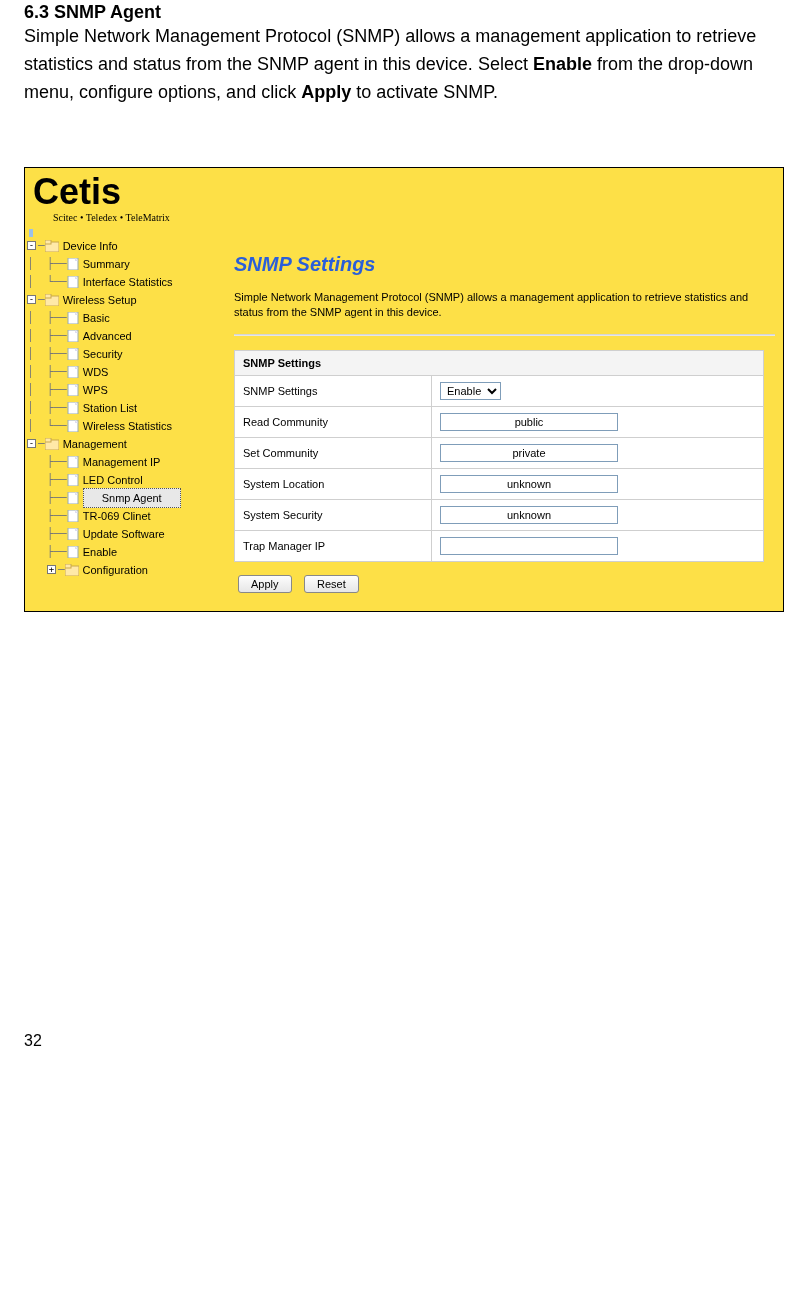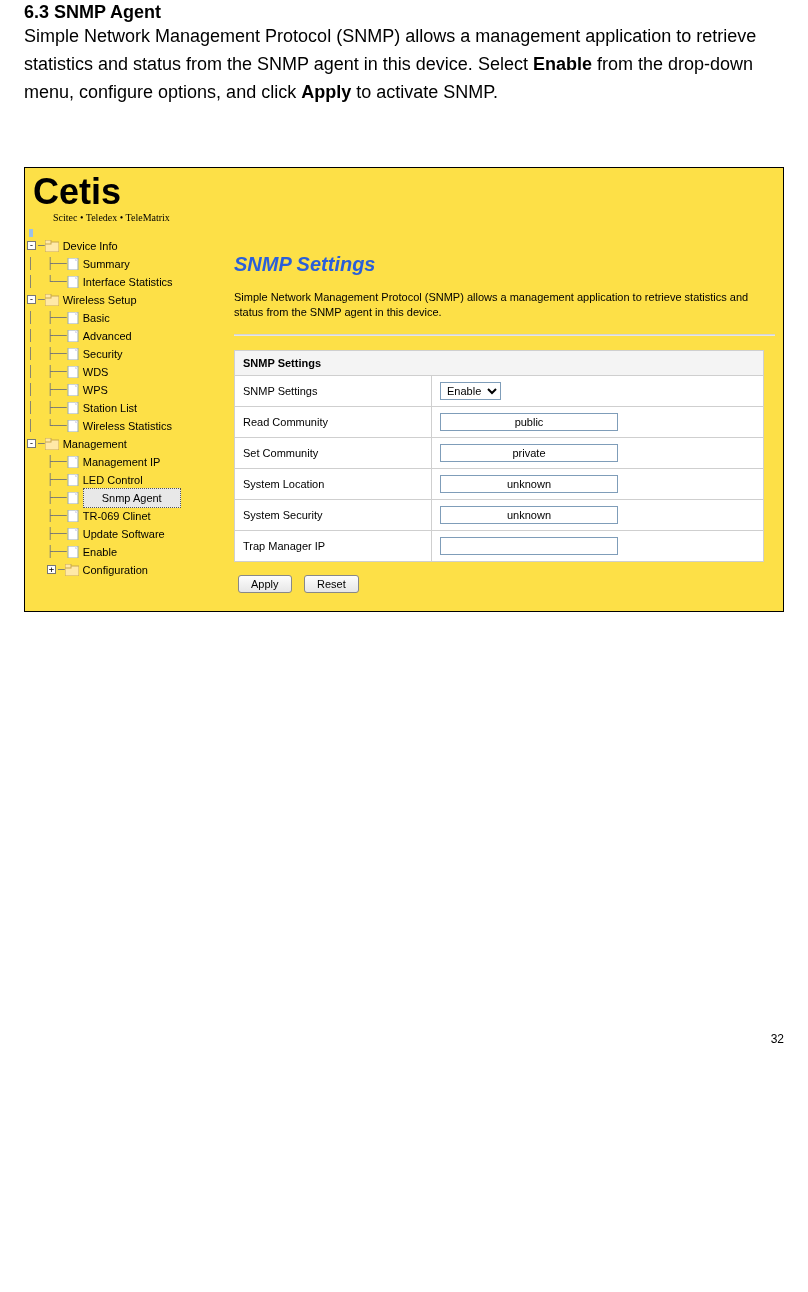--- a/index.html
+++ b/index.html
@@ -164,22 +164,22 @@
     font-size: 11px;
     font-family: Arial, sans-serif;
     padding: 2px 12px;
     border: 1px solid #888;
     border-radius: 3px;
     background: linear-gradient(#fdfdfd,#e6e6e6);
     margin-right: 8px;
     cursor: pointer;
   }
   .page-number {
-    text-align: right;
-    font-size: 12px;
+    text-align: left;
+    font-size: 16px;
     padding-top: 420px;
   }
 </style>
 </head>
 <body>
 
 <div class="page">
   <div class="heading">6.3 SNMP Agent</div>
   <p class="paragraph">
     <span>Simple Network Management Protocol (SNMP) allows a management application to retrieve statistics and status from the SNMP agent in this device.  Select </span><span class="bold">Enable</span><span> from the drop-down menu, configure options, and click </span><span class="bold">Apply</span><span> to activate SNMP.</span>

